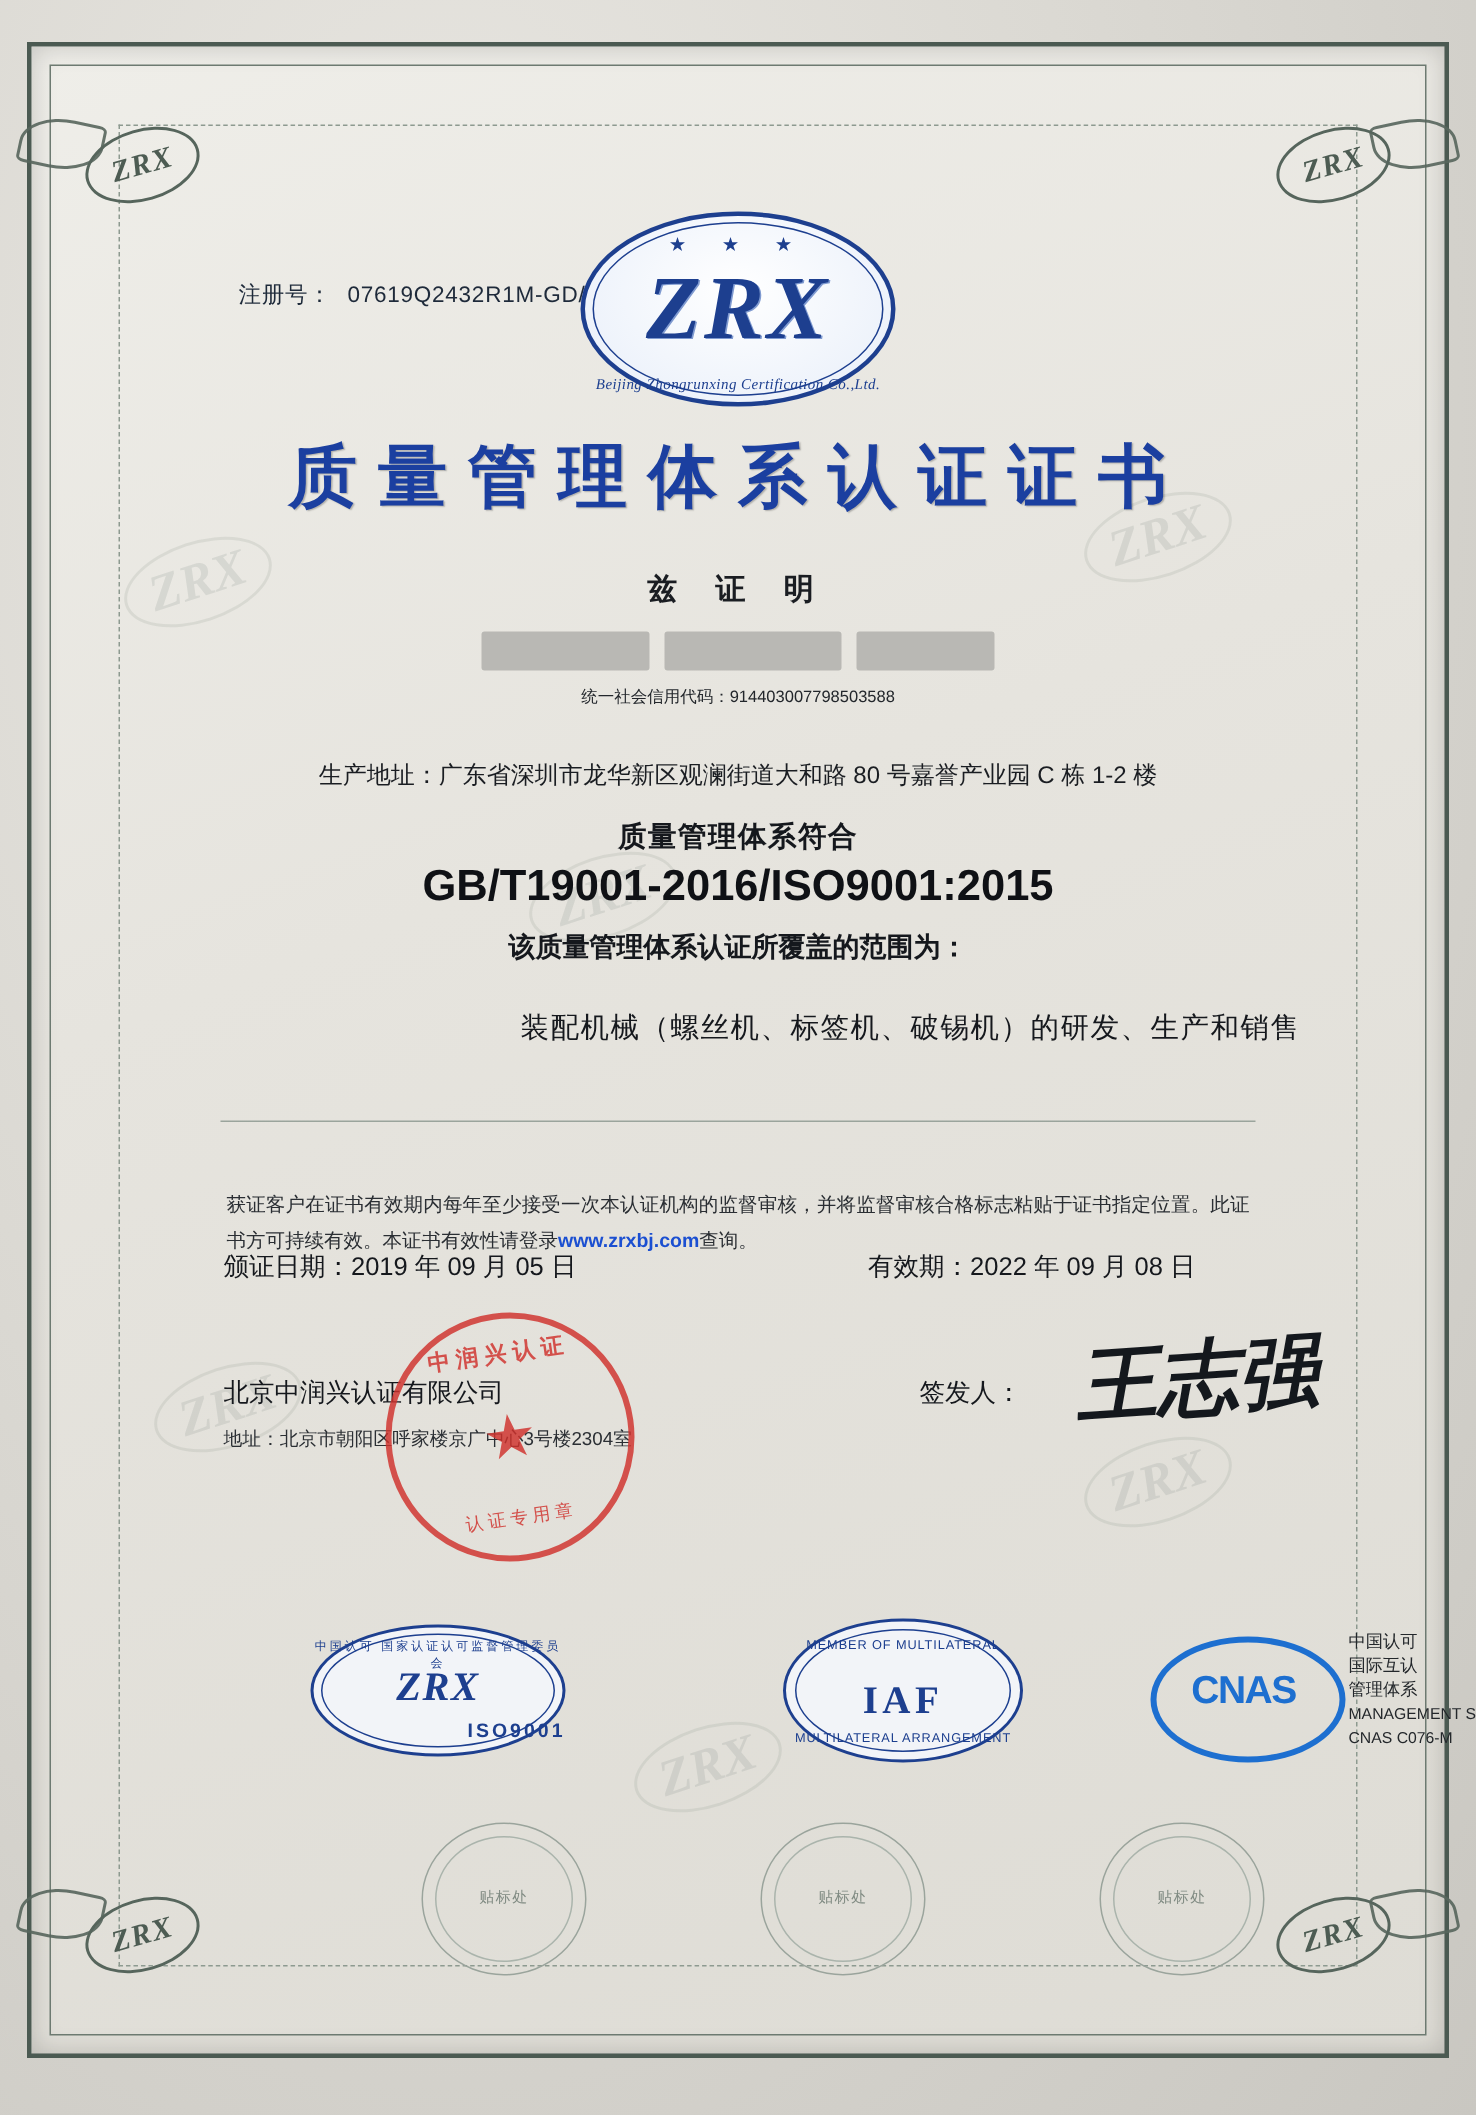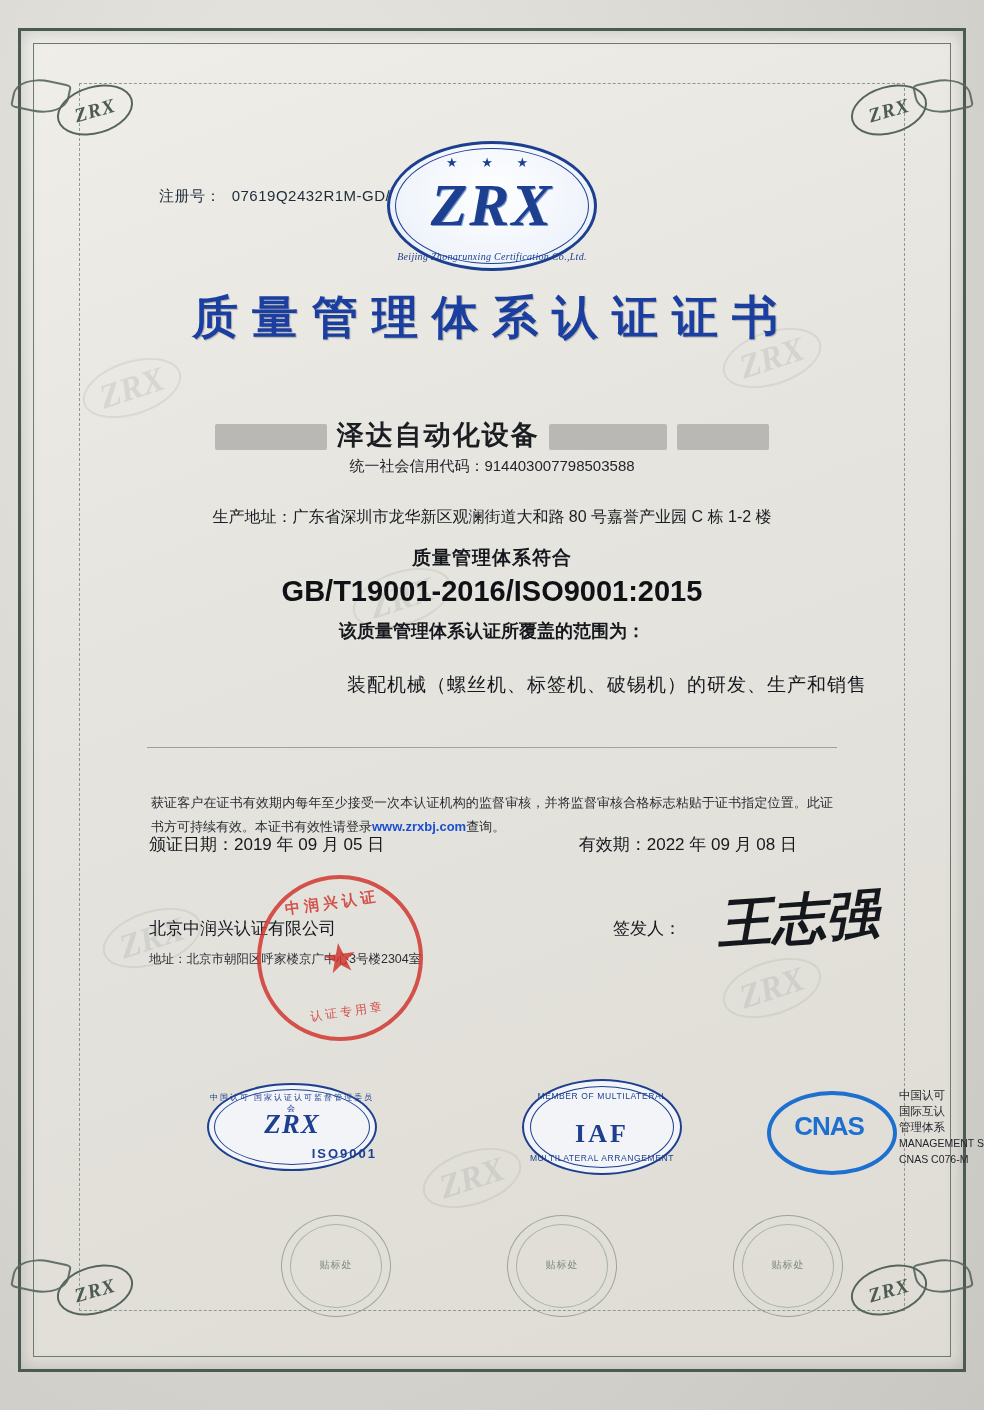--- a/index.html
+++ b/index.html
@@ -118,21 +118,21 @@
   }
   .redact{
     display:inline-block;background:#b9b8b4;color:transparent;
     border-radius:2px;vertical-align:middle;
   }
   .redact.a{width:112px;height:26px;}
   .redact.b{width:118px;height:26px;}
   .redact.c{width:92px;height:26px;}
   .credit{
     position:absolute;left:0;right:0;top:330px;text-align:center;
-    font-size:15px;color:#22262b;
+    font-size:11px;color:#22262b;
   }
   .addr1,.addr2{
     position:absolute;left:0;right:0;text-align:center;
     font-size:16px;color:#1a1d22;
   }
   .addr1{top:352px}
   .addr2{top:380px}
 
   .conform{
     position:absolute;left:0;right:0;top:418px;text-align:center;
@@ -306,24 +306,24 @@
 
       <div class="logo">
         <div class="ring"></div>
         <div class="ring2"></div>
         <div class="stars">★ ★ ★</div>
         <div class="zrx">ZRX</div>
         <div class="sub">Beijing Zhongrunxing Certification Co.,Ltd.</div>
       </div>
 
       <div class="title">质量管理体系认证证书</div>
+      <div class="zizhengming">兹 证 明</div>
 
       <div class="company">
         <span class="redact a"></span>
-        <span>泽达自动化设备</span>
         <span class="redact b"></span>
         <span class="redact c"></span>
       </div>
 
       <div class="credit">统一社会信用代码：914403007798503588</div>
       <div class="addr2">生产地址：广东省深圳市龙华新区观澜街道大和路 80 号嘉誉产业园 C 栋 1-2 楼</div>
 
       <div class="conform">质量管理体系符合</div>
       <div class="standard">GB/T19001-2016/ISO9001:2015</div>
       <div class="scope-label">该质量管理体系认证所覆盖的范围为：</div>

